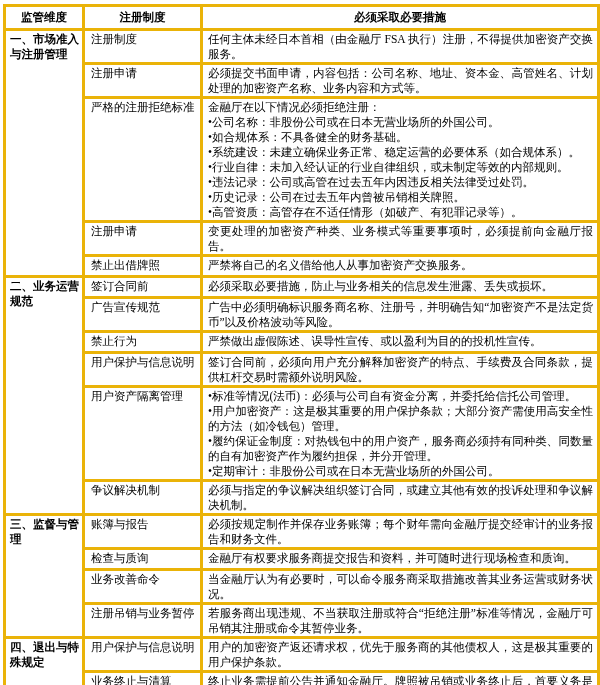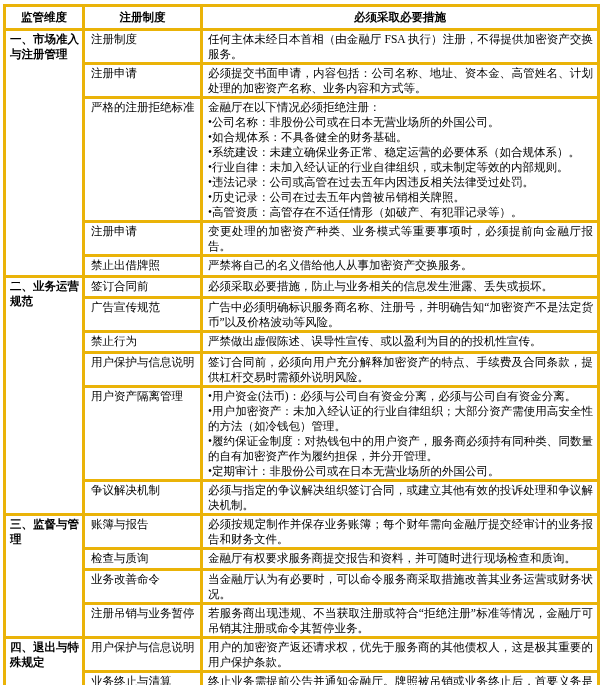--- a/index.html
+++ b/index.html
@@ -132,22 +132,22 @@
       </tr>
       <tr>
         <td class="rule-cell">用户保护与信息说明</td>
         <td class="content-cell">
           <div class="line">签订合同前，必须向用户充分解释加密资产的特点、手续费及合同条款，提供杠杆交易时需额外说明风险。</div>
         </td>
       </tr>
       <tr>
         <td class="rule-cell">用户资产隔离管理</td>
         <td class="content-cell">
-          <div class="line">•用户资金(法币)：必须与公司自有资金分离，必须与公司自有资金分离。</div>
-          <div class="line">•用户加密资产：未加入经认证的行业自律组织；大部分资产需使用高安全性的方法（如冷钱包）管理。</div>
+          <div class="line">•标准等情况(法币)：必须与公司自有资金分离，并委托给信托公司管理。</div>
+          <div class="line">•用户加密资产：这是极其重要的用户保护条款；大部分资产需使用高安全性的方法（如冷钱包）管理。</div>
           <div class="line">•履约保证金制度：对热钱包中的用户资产，服务商必须持有同种类、同数量的自有加密资产作为履约担保，并分开管理。</div>
           <div class="line">•定期审计：非股份公司或在日本无营业场所的外国公司。</div>
         </td>
       </tr>
       <tr>
         <td class="rule-cell">争议解决机制</td>
         <td class="content-cell">
           <div class="line">必须与指定的争议解决组织签订合同，或建立其他有效的投诉处理和争议解决机制。</div>
         </td>
       </tr>

